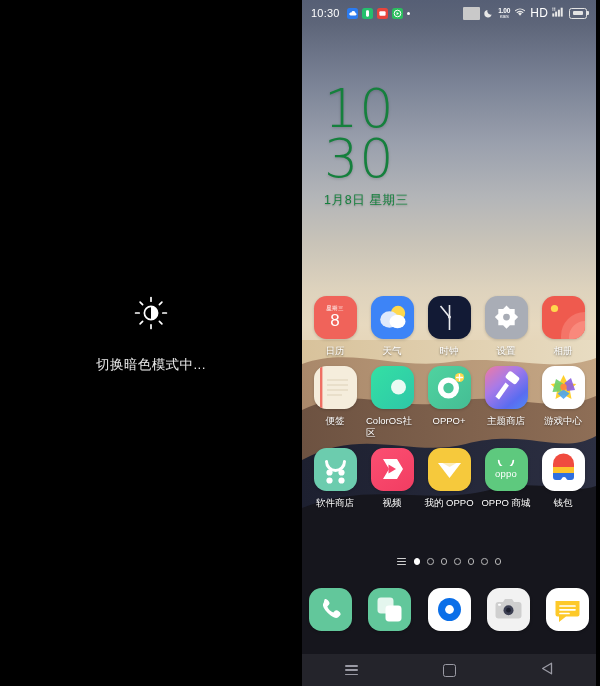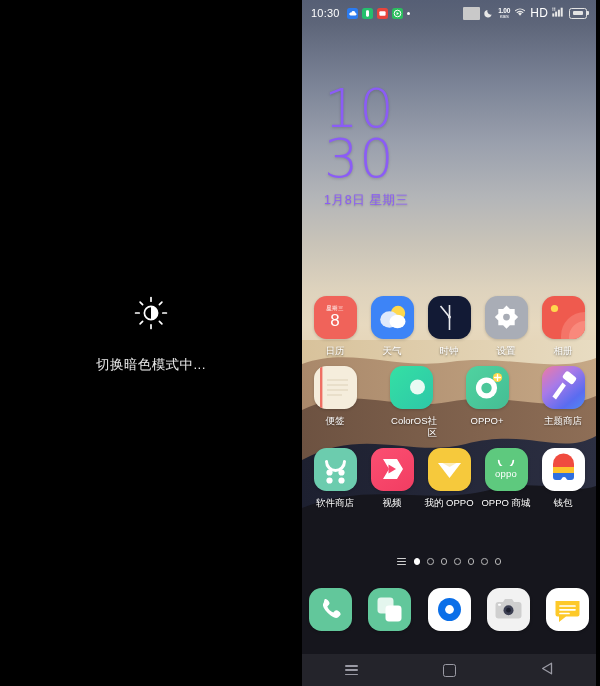--- a/index.html
+++ b/index.html
@@ -37,33 +37,33 @@
   .sb-net-a{font-size:6.6px;font-weight:bold;letter-spacing:-.2px;}
   .sb-net-b{font-size:4.3px;letter-spacing:-.2px;transform:translateY(.5px);}
   .sb-hd{font-size:12px;letter-spacing:.2px;}
   .sb-batt{width:16px;height:9px;border:1px solid #e3e3e3;border-radius:2.5px;position:relative;
            display:flex;align-items:center;justify-content:center;}
   .sb-batt:after{content:"";position:absolute;right:-2.5px;top:2.5px;width:1.5px;height:3.5px;
                  background:#e3e3e3;border-radius:0 1px 1px 0;}
   .sb-batt i{display:block;width:10px;height:4.5px;background:#e3e3e3;border-radius:1px;}
 
   
-  .clockw{position:absolute;left:22px;top:84px;color:#8b5cf6;}
+  .clockw{position:absolute;left:22px;top:84px;color:#15803d;}
   .clock-hh,.clock-mm{font-size:54px;line-height:.92;font-weight:300;letter-spacing:1px;
       font-family:"DejaVu Sans","Liberation Sans",sans-serif;text-shadow:0 1px 3px rgba(0,0,0,.18);}
   .clock-date{margin-top:9px;font-size:12.5px;font-weight:400;letter-spacing:.6px;
               text-shadow:0 1px 2px rgba(0,0,0,.25);}
 
   
   .grid{position:absolute;left:0;right:0;top:296px;padding:0 7px;box-sizing:border-box;}
   .row{display:flex;justify-content:space-between;margin-bottom:9px;}
   .app{width:52px;display:flex;flex-direction:column;align-items:center;cursor:pointer;}
   .app .ic{width:43px;height:43px;border-radius:12.5px;position:relative;overflow:hidden;
            box-shadow:0 1px 3px rgba(0,0,0,.18);flex:none;}
-  .app .lbl{margin-top:6px;font-size:9.5px;color:#fff;text-align:right;line-height:1.25;
+  .app .lbl{margin-top:6px;font-size:9.5px;color:#fff;text-align:left;line-height:1.25;
             text-shadow:0 1px 2px rgba(0,0,0,.55);word-break:break-all;}
 
   
   .dots{position:absolute;left:0;right:0;top:558px;display:flex;align-items:center;
         justify-content:center;gap:7px;}
   .dots .burger{width:9px;height:7px;display:flex;flex-direction:column;justify-content:space-between;margin-right:1px;}
   .dots .burger i{display:block;height:1.3px;background:#cfcfcf;border-radius:1px;}
   .dots .burger i:nth-child(1){width:9px;}
   .dots .burger i:nth-child(2){width:9px;}
   .dots .burger i:nth-child(3){width:9px;}
@@ -311,20 +311,32 @@
         <div class="app">
           <div class="ic" style="background:linear-gradient(140deg,#ee7aa4 0%,#a87ae8 38%,#5a6cf0 75%,#4f8bf5 100%);">
             <svg class="full" viewBox="0 0 43 43">
               <rect x="21" y="7.5" width="13" height="8.5" rx="2.4" transform="rotate(38 27.5 11.7)" fill="#fff"></rect>
               <path d="M20.5 16.5l3.4 3L14 33.5l-3.6-3.1z" fill="#fff"></path>
             </svg>
           </div>
           <div class="lbl">主题商店</div>
         </div>
 
+        <div class="app">
+          <div class="ic" style="background:#fff;">
+            <svg class="full" viewBox="0 0 43 43">
+              <path d="M21.5 9l4 8 8.8 1-6.4 6.2 1.6 8.8-8-4.2-8 4.2 1.6-8.8L8.7 18l8.8-1z" fill="#ffd02e"></path>
+              <path d="M14 13l7 4.5-2 8-8.5.5z" fill="#6fd06c" opacity=".92"></path>
+              <path d="M29 12l-6.5 5 2.5 8 8-1z" fill="#8c5fe0" opacity=".9"></path>
+              <path d="M21.5 33l-6-5.5 6-4 6 4z" fill="#4aa3f0" opacity=".9"></path>
+              <circle cx="21.5" cy="21" r="3.2" fill="#ff8a3d"></circle>
+            </svg>
+          </div>
+          <div class="lbl">游戏中心</div>
+        </div>
       </div>
 
       <div class="row">
         <div class="app">
           <div class="ic" style="background:#6cccae;">
             <svg class="full" viewBox="0 0 43 43">
               <path d="M12.5 13.5a9 9 0 0 0 18 0" fill="none" stroke="#fff" stroke-width="3" stroke-linecap="round"></path>
               <circle cx="15.5" cy="24.5" r="3.1" fill="#fff"></circle>
               <circle cx="27.5" cy="24.5" r="3.1" fill="#fff"></circle>
               <circle cx="15.5" cy="32.5" r="3.1" fill="#fff"></circle>

